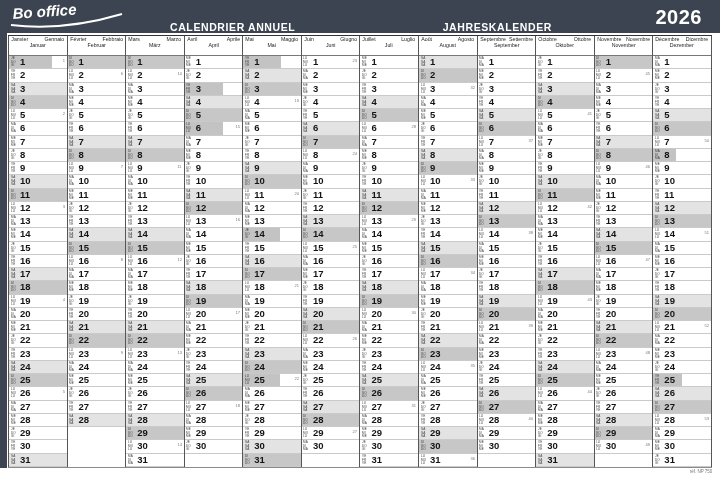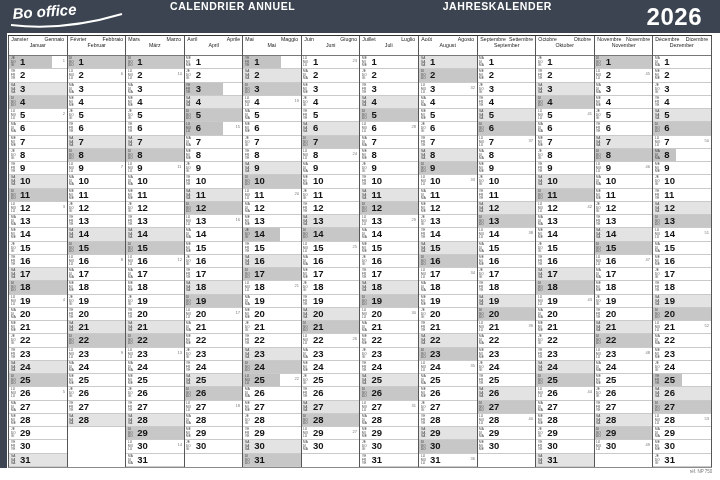--- a/index.html
+++ b/index.html
@@ -3,24 +3,24 @@
 <meta charset="utf-8">
 <style>
   html,body{margin:0;padding:0;background:#fff;}
   .page{position:relative;width:720px;height:480px;background:#fff;overflow:hidden;
         font-family:"Liberation Sans",sans-serif;}
 
   
   .header{position:absolute;left:0;top:0;width:720px;height:33px;background:var(--header-bg);}
   .logo{position:absolute;left:10px;top:2px;}
   .titles{position:absolute;left:170px;top:0;width:382px;height:33px;
-          display:flex;justify-content:space-between;align-items:flex-start;}
+          display:flex;justify-content:space-between;align-items:flex-end;}
   .titles span{color:#fff;font-size:10.5px;font-weight:bold;letter-spacing:0.6px;white-space:nowrap;}
   .year{position:absolute;right:18px;top:0;height:33px;line-height:34px;color:#fff;
-        font-size:24px;font-weight:bold;letter-spacing:0.5px;}
+        font-size:20px;font-weight:bold;letter-spacing:0.5px;}
 
   
   .left-strip{position:absolute;left:0;top:33px;width:7px;height:435px;background:var(--header-bg);}
 
   
   .grid{position:absolute;left:8px;top:35px;width:704px;display:flex;
         border-top:1px solid #333;border-bottom:1px solid #8a8a8a;background:#fff;}
   .col{flex:1 1 0;min-width:0;border-left:1px solid var(--col-line);}
   .col:last-child{border-right:1px solid var(--col-line);}
 

